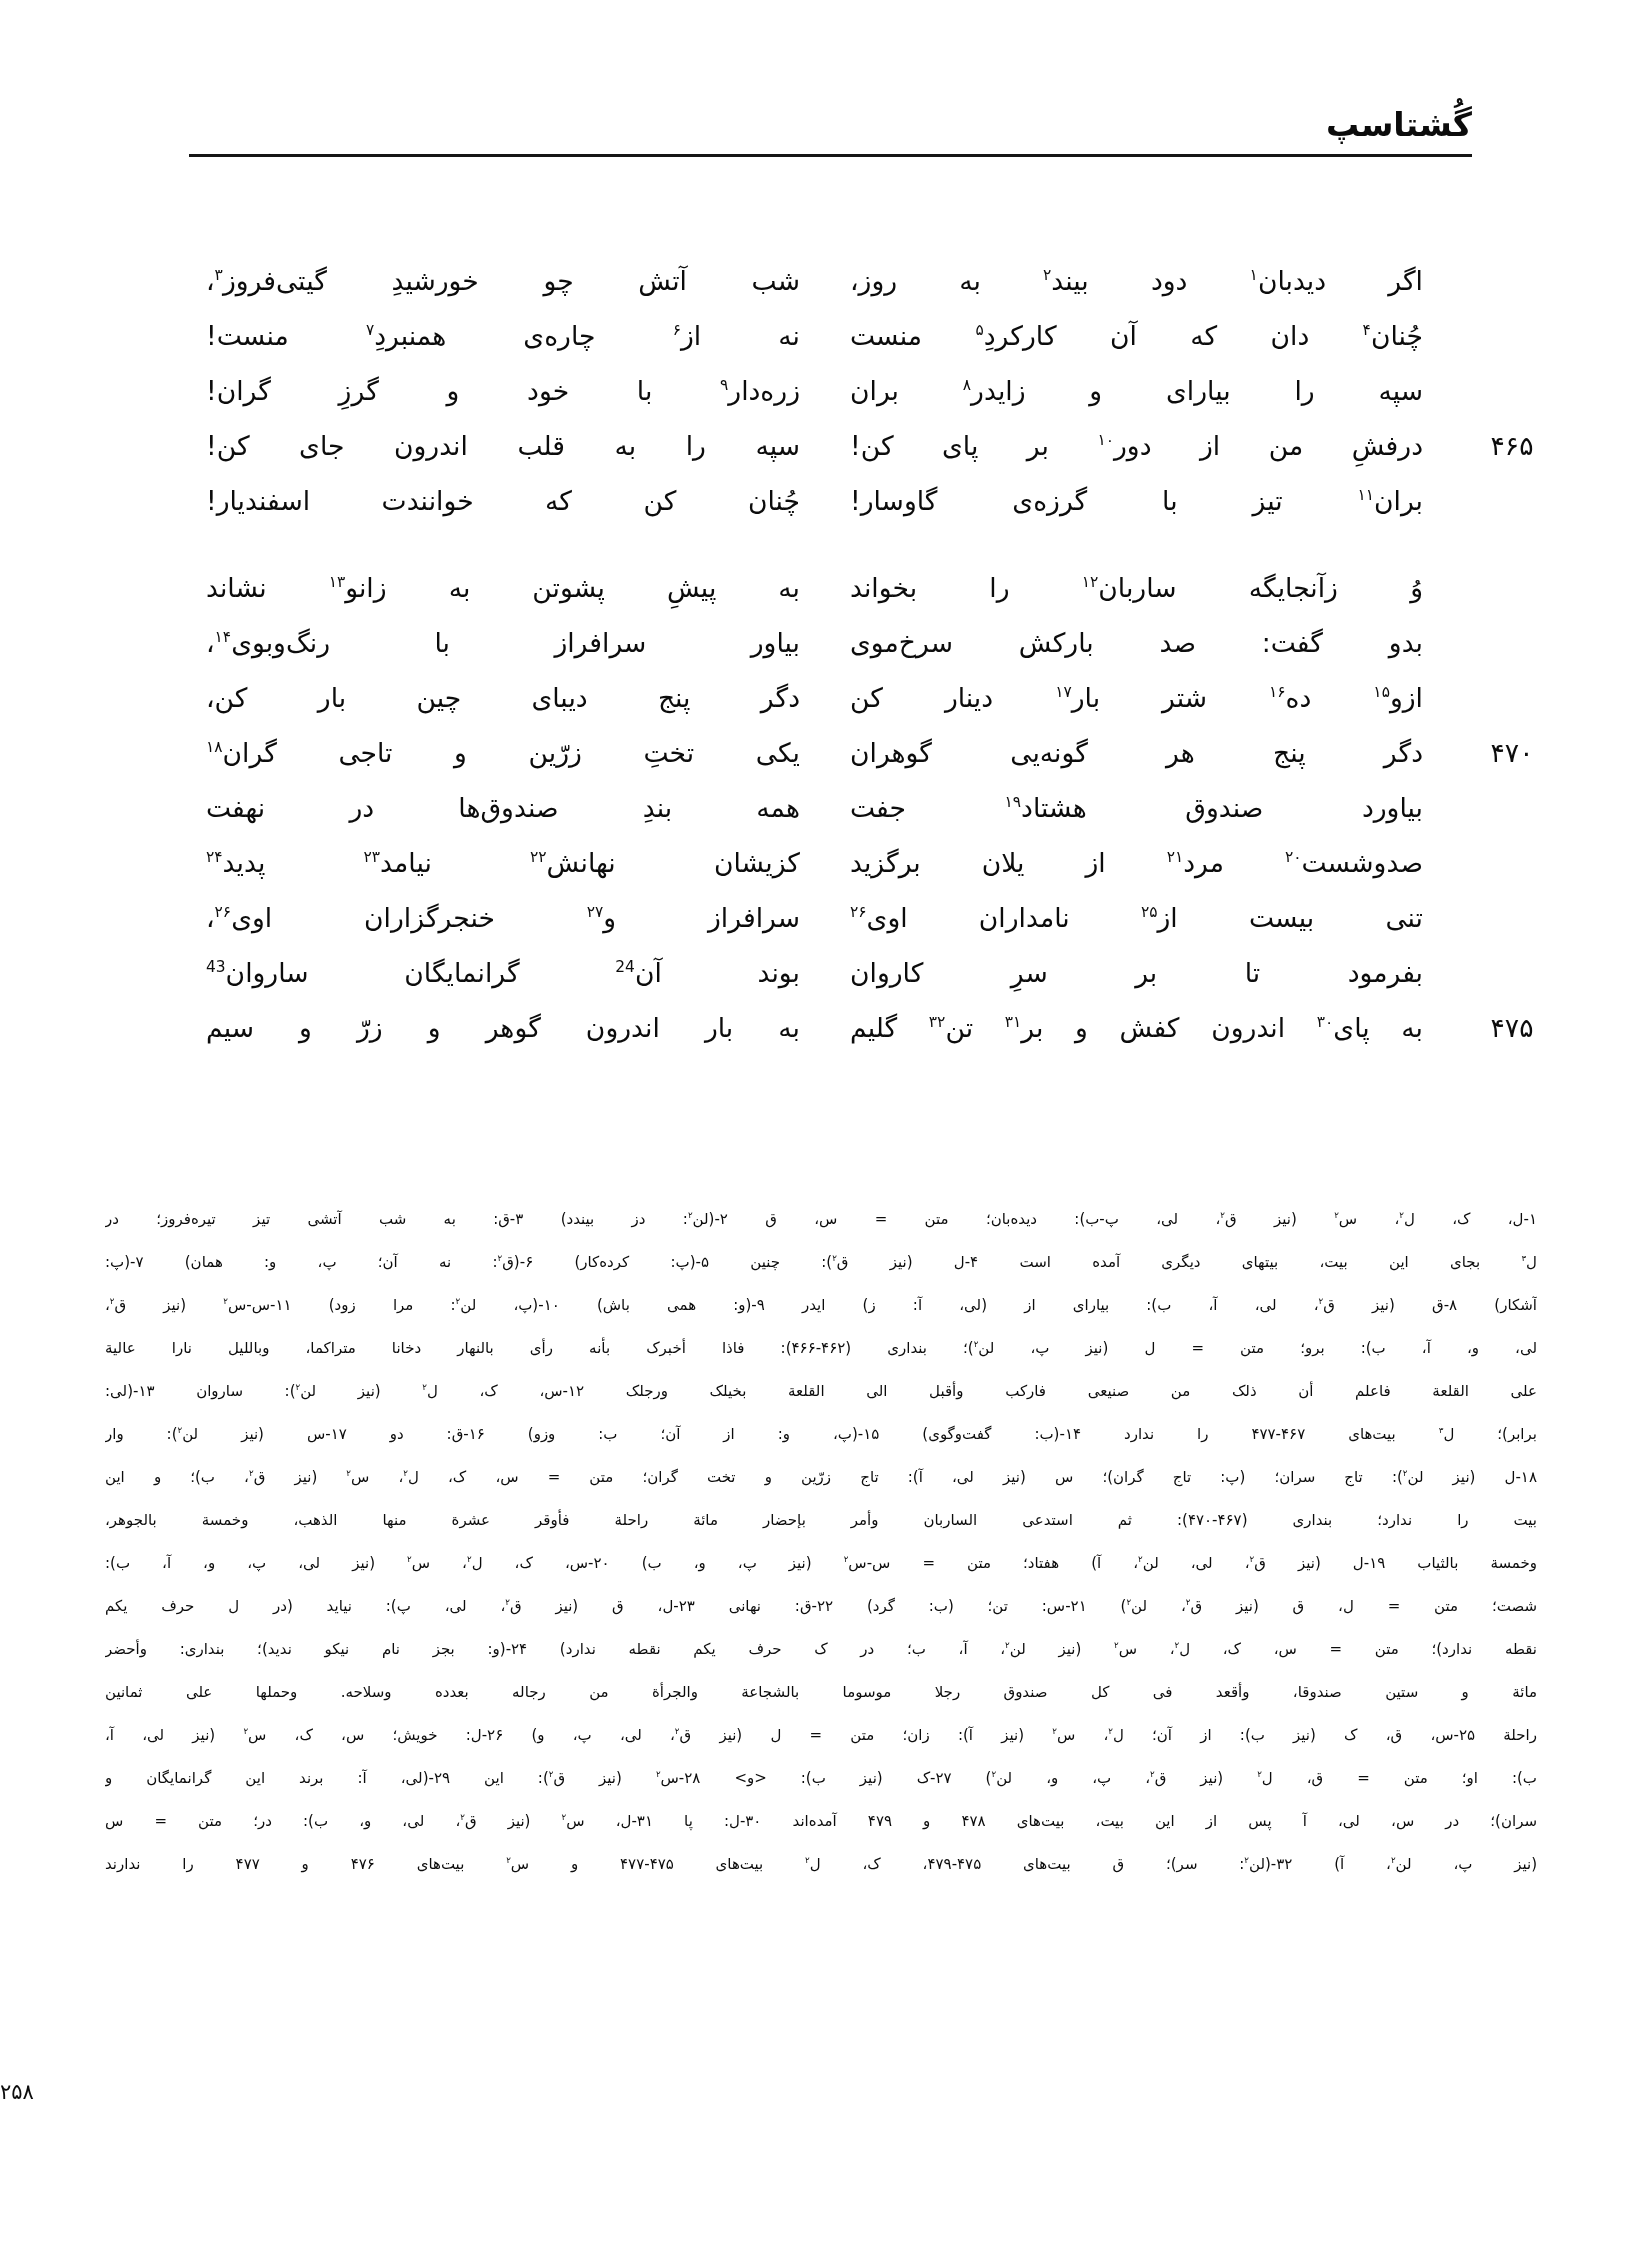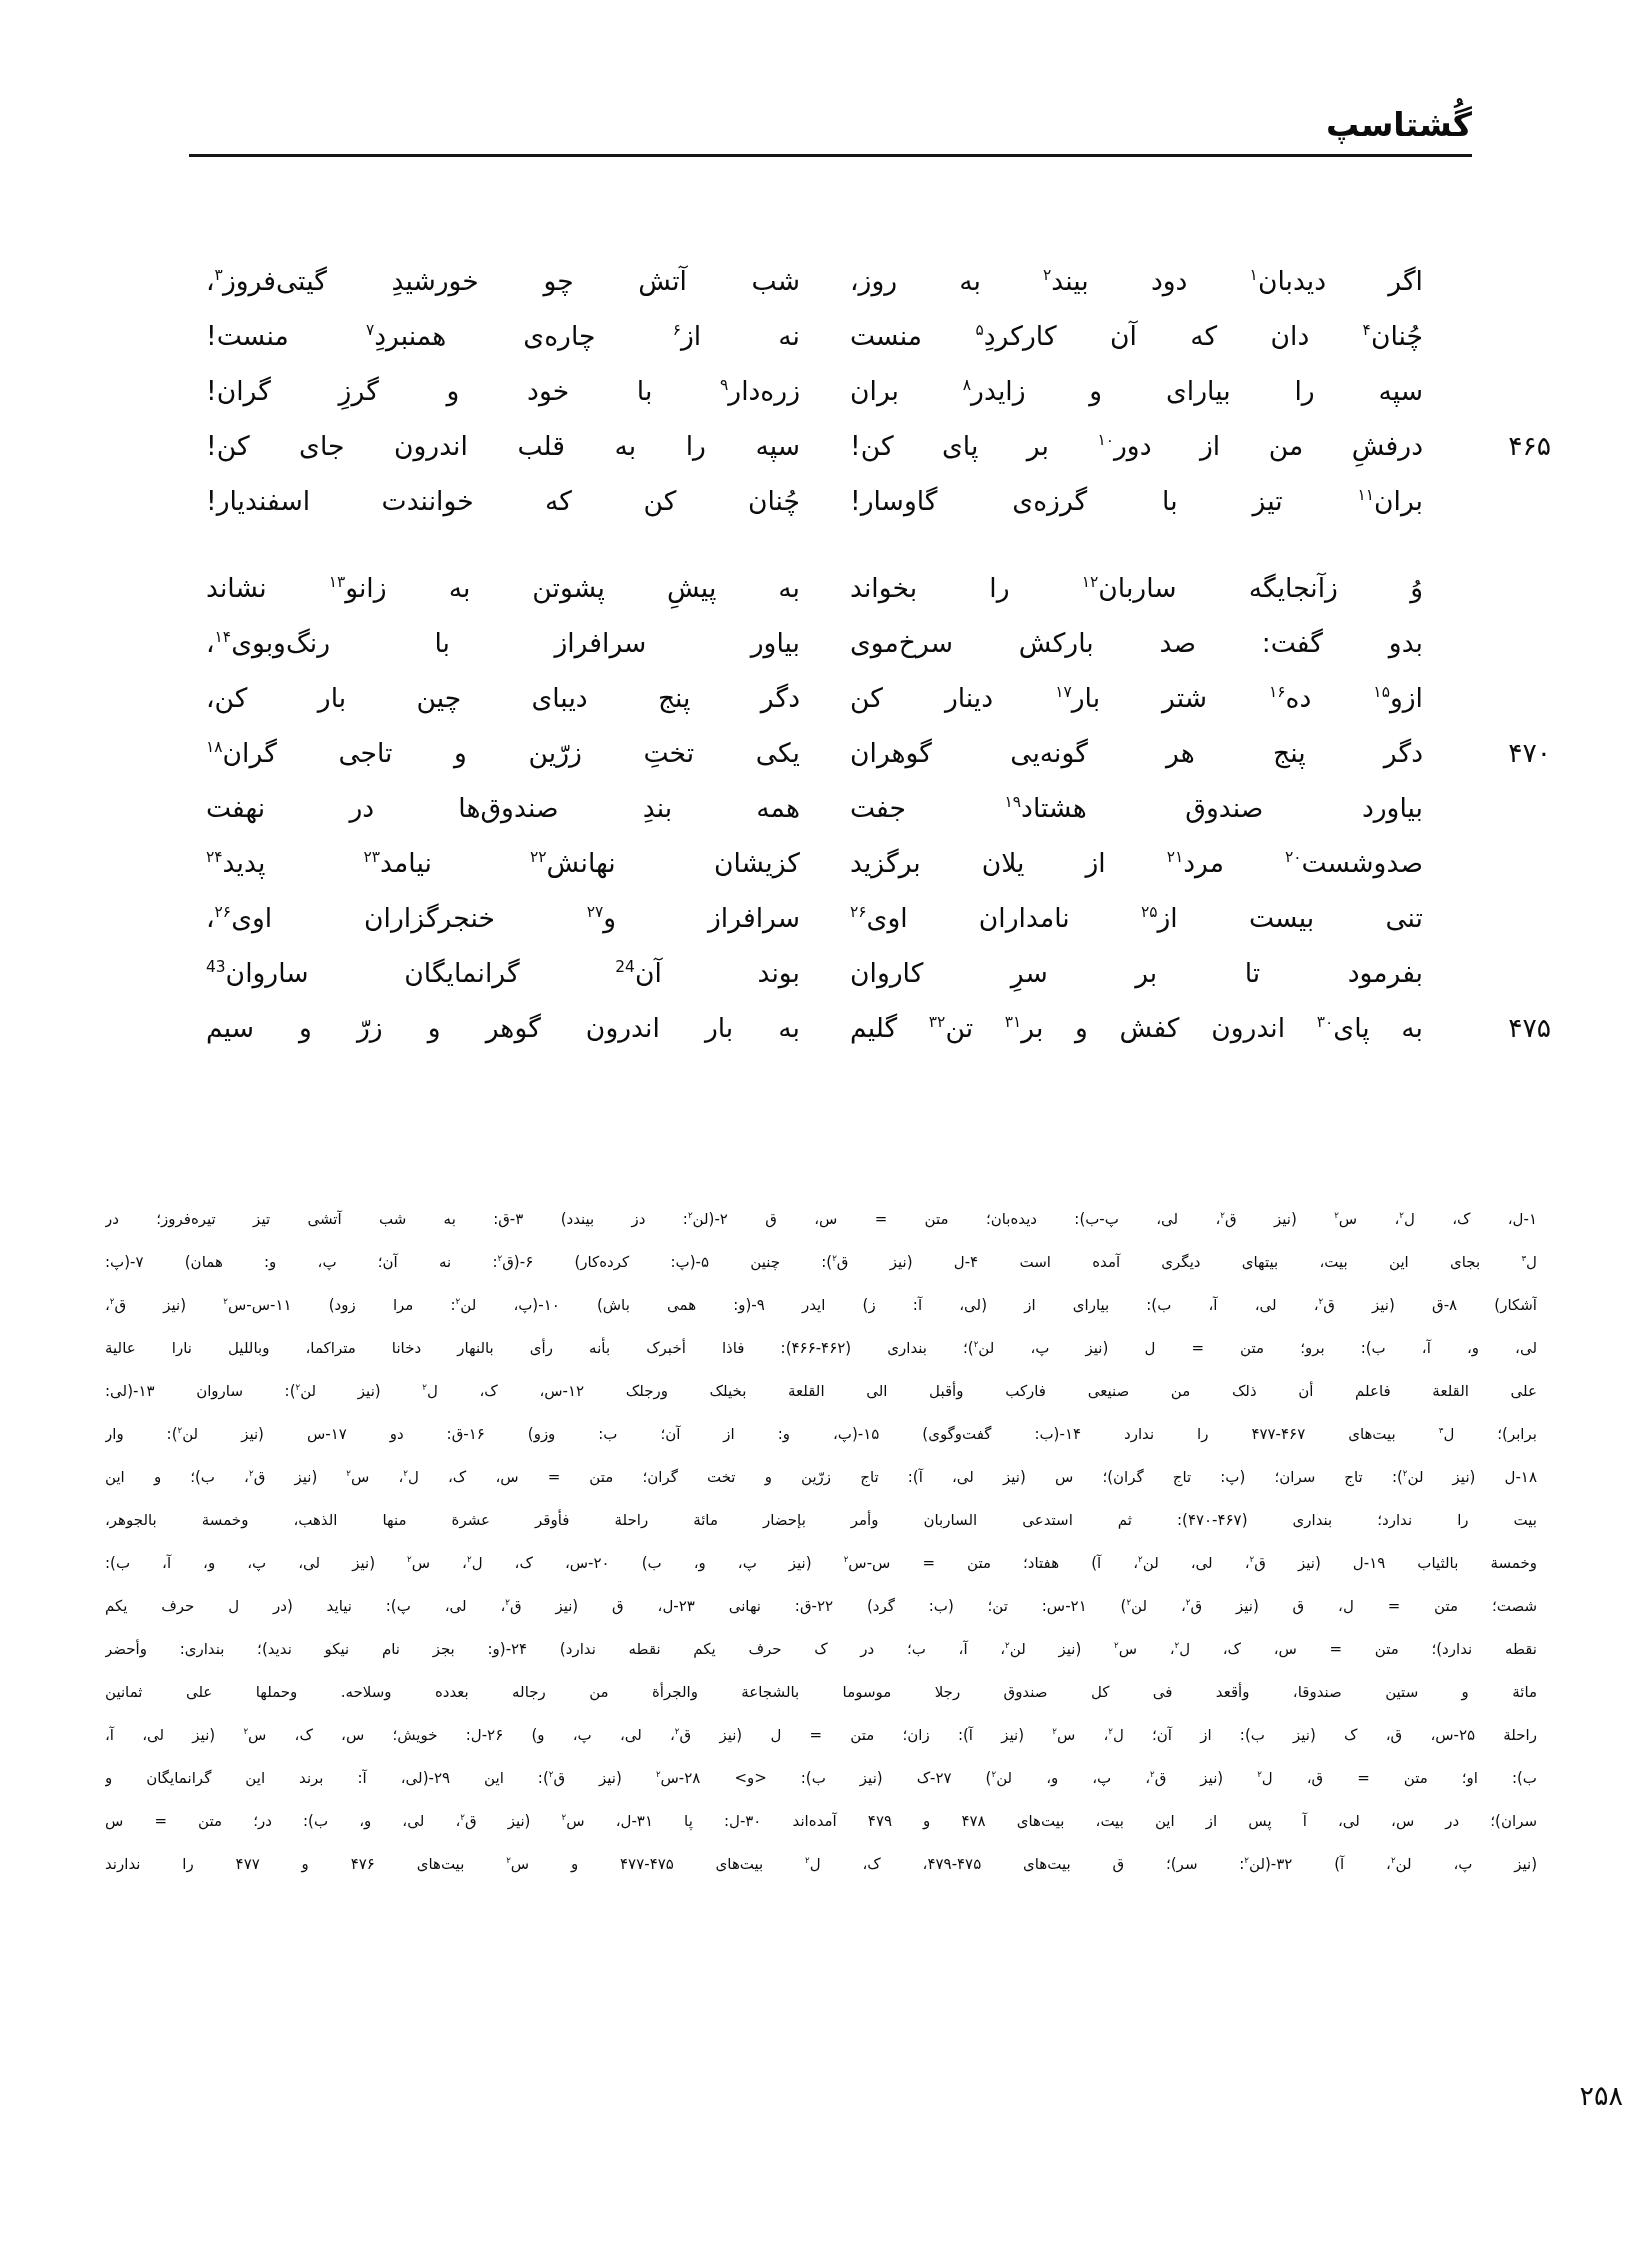--- a/index.html
+++ b/index.html
@@ -35,21 +35,21 @@
     display:flex;
     direction:rtl;
     justify-content:space-between;
     height:55px;
   }
   .stanza-start{ margin-top:32px; }
   .vnum{
     width:78px;
     font-size:26.6px;
     line-height:55px;
-    text-align:right;
+    text-align:center;
     flex:0 0 auto;
   }
   .hemi{
     font-size:26.6px;
     line-height:55px;
     direction:rtl;
     text-align:justify;
     text-align-last:justify;
     white-space:nowrap0; 
     flex:0 0 auto;
@@ -74,24 +74,24 @@
     height:43px;
     direction:rtl;
     text-align:justify;
     text-align-last:justify;
     overflow:hidden;
   }
 
   
   .page-number{
     position:absolute;
-    left:0; right:12px;
+    left:0; right:6px;
     top:2080px;
-    text-align:right;
-    font-size:27px;
+    text-align:left;
+    font-size:21px;
   }
 </style>
 </head>
 <body>
 
 <div class="page">
 
   <div class="header">
     <div class="header-title">گُشتاسپ</div>
     <div class="header-rule"></div>

